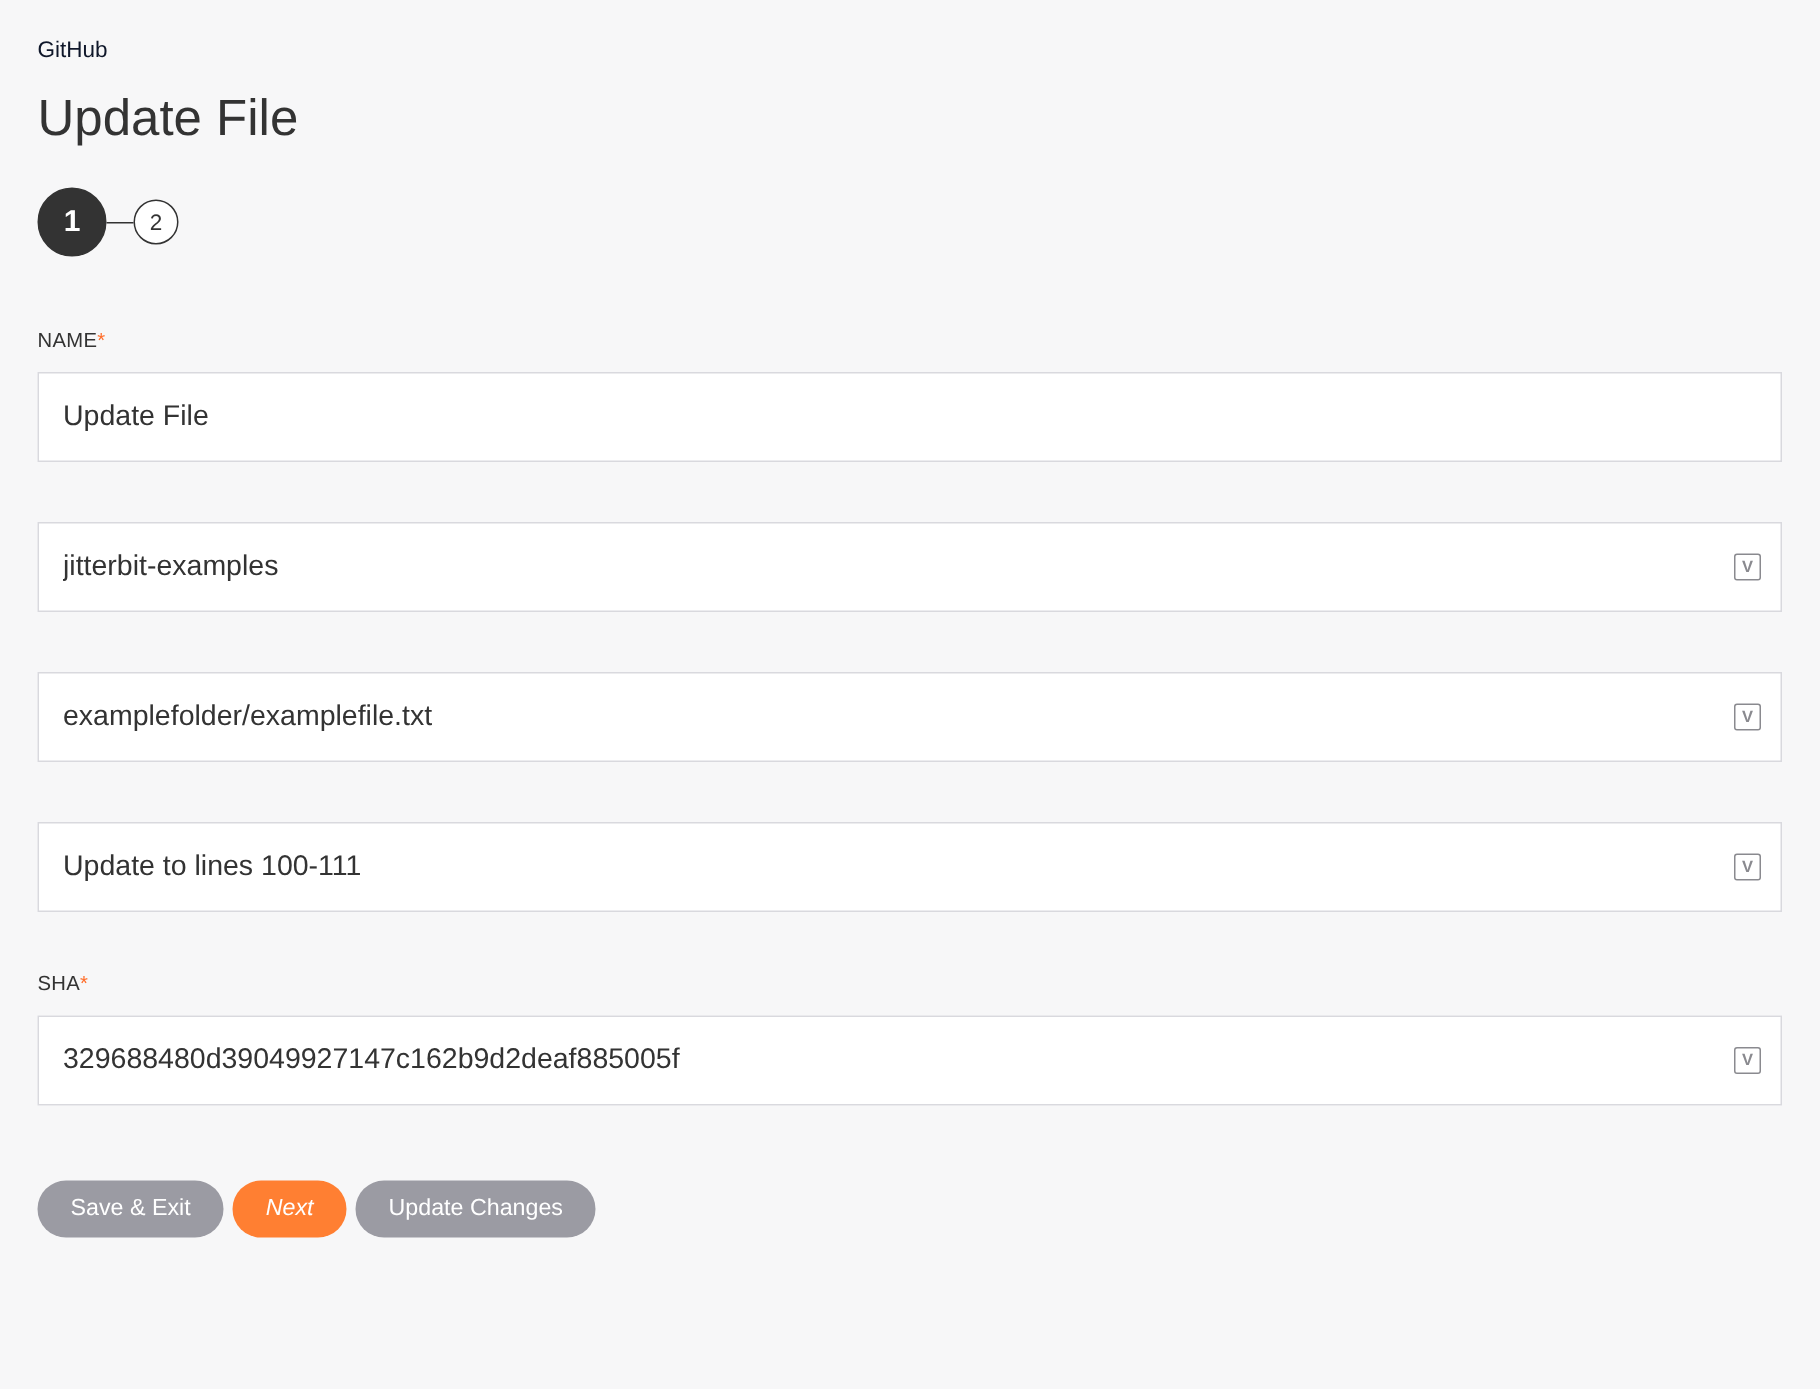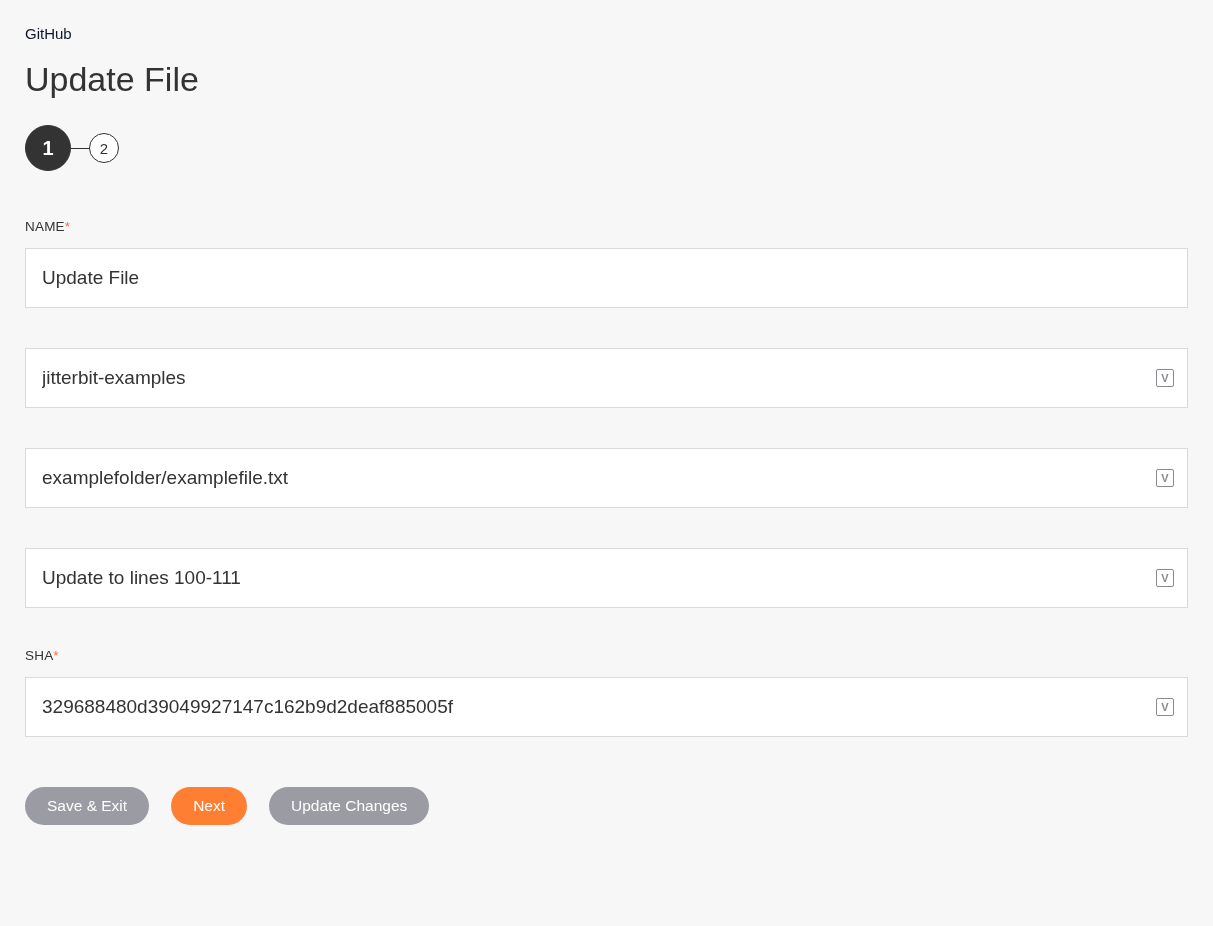--- a/index.html
+++ b/index.html
@@ -101,35 +101,35 @@
     justify-content: center;
     font-size: 11px;
     font-weight: 600;
     color: #8a8a8f;
     cursor: pointer;
     font-family: Arial, sans-serif;
     line-height: 1;
   }
   .button-row {
     display: flex;
-    gap: 22px;
+    gap: 6px;
     margin-top: 50px;
   }
   .btn {
     border: none;
     border-radius: 22px;
     padding: 0 22px;
     height: 38px;
     font-size: 15.5px;
     color: #fff;
     cursor: pointer;
     font-family: inherit;
   }
   .btn-gray { background: #9b9ba3; }
-  .btn-orange { background: #ff7f32; }
+  .btn-orange { background: #ff7f32; font-style: italic; }
 </style>
 </head>
 <body>
 
 
 
 <a class="breadcrumb">GitHub</a>
 
 <h1 class="page-title">Update File</h1>
 

